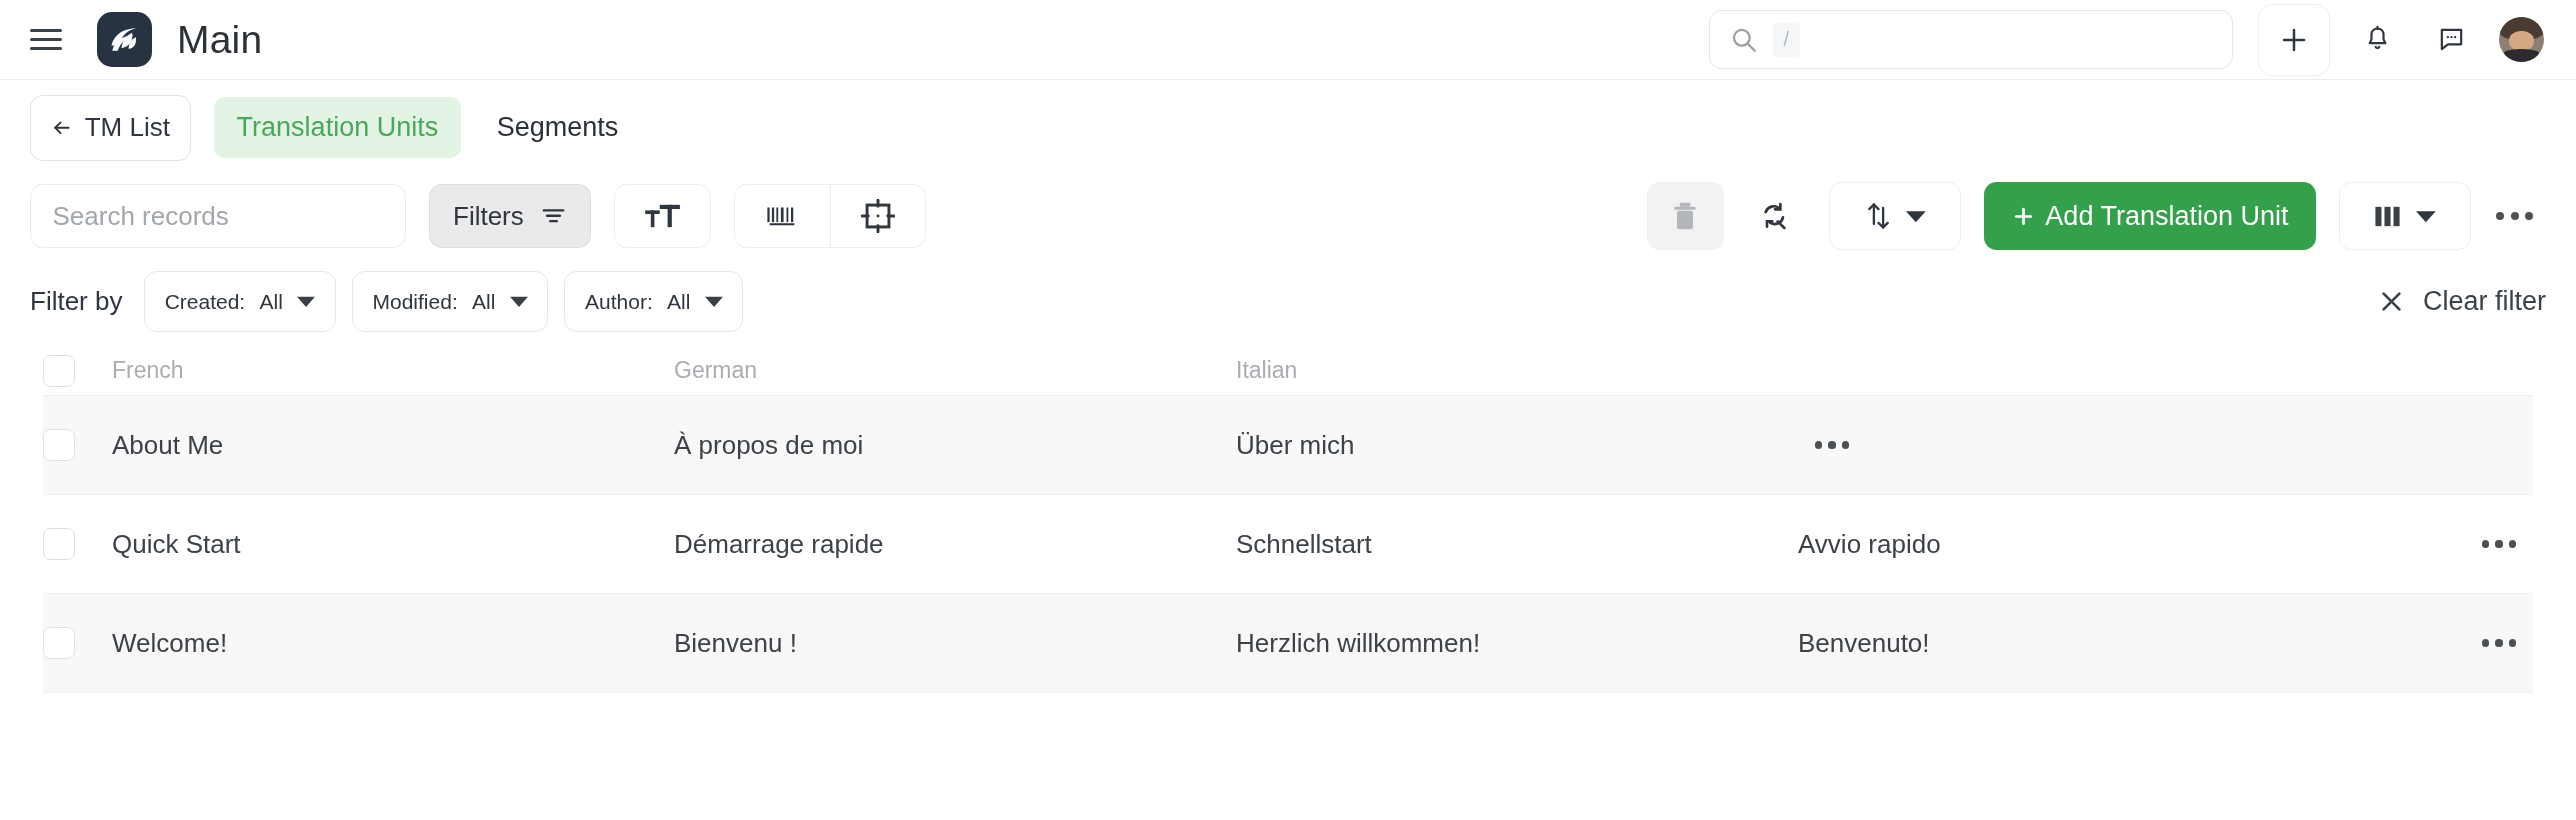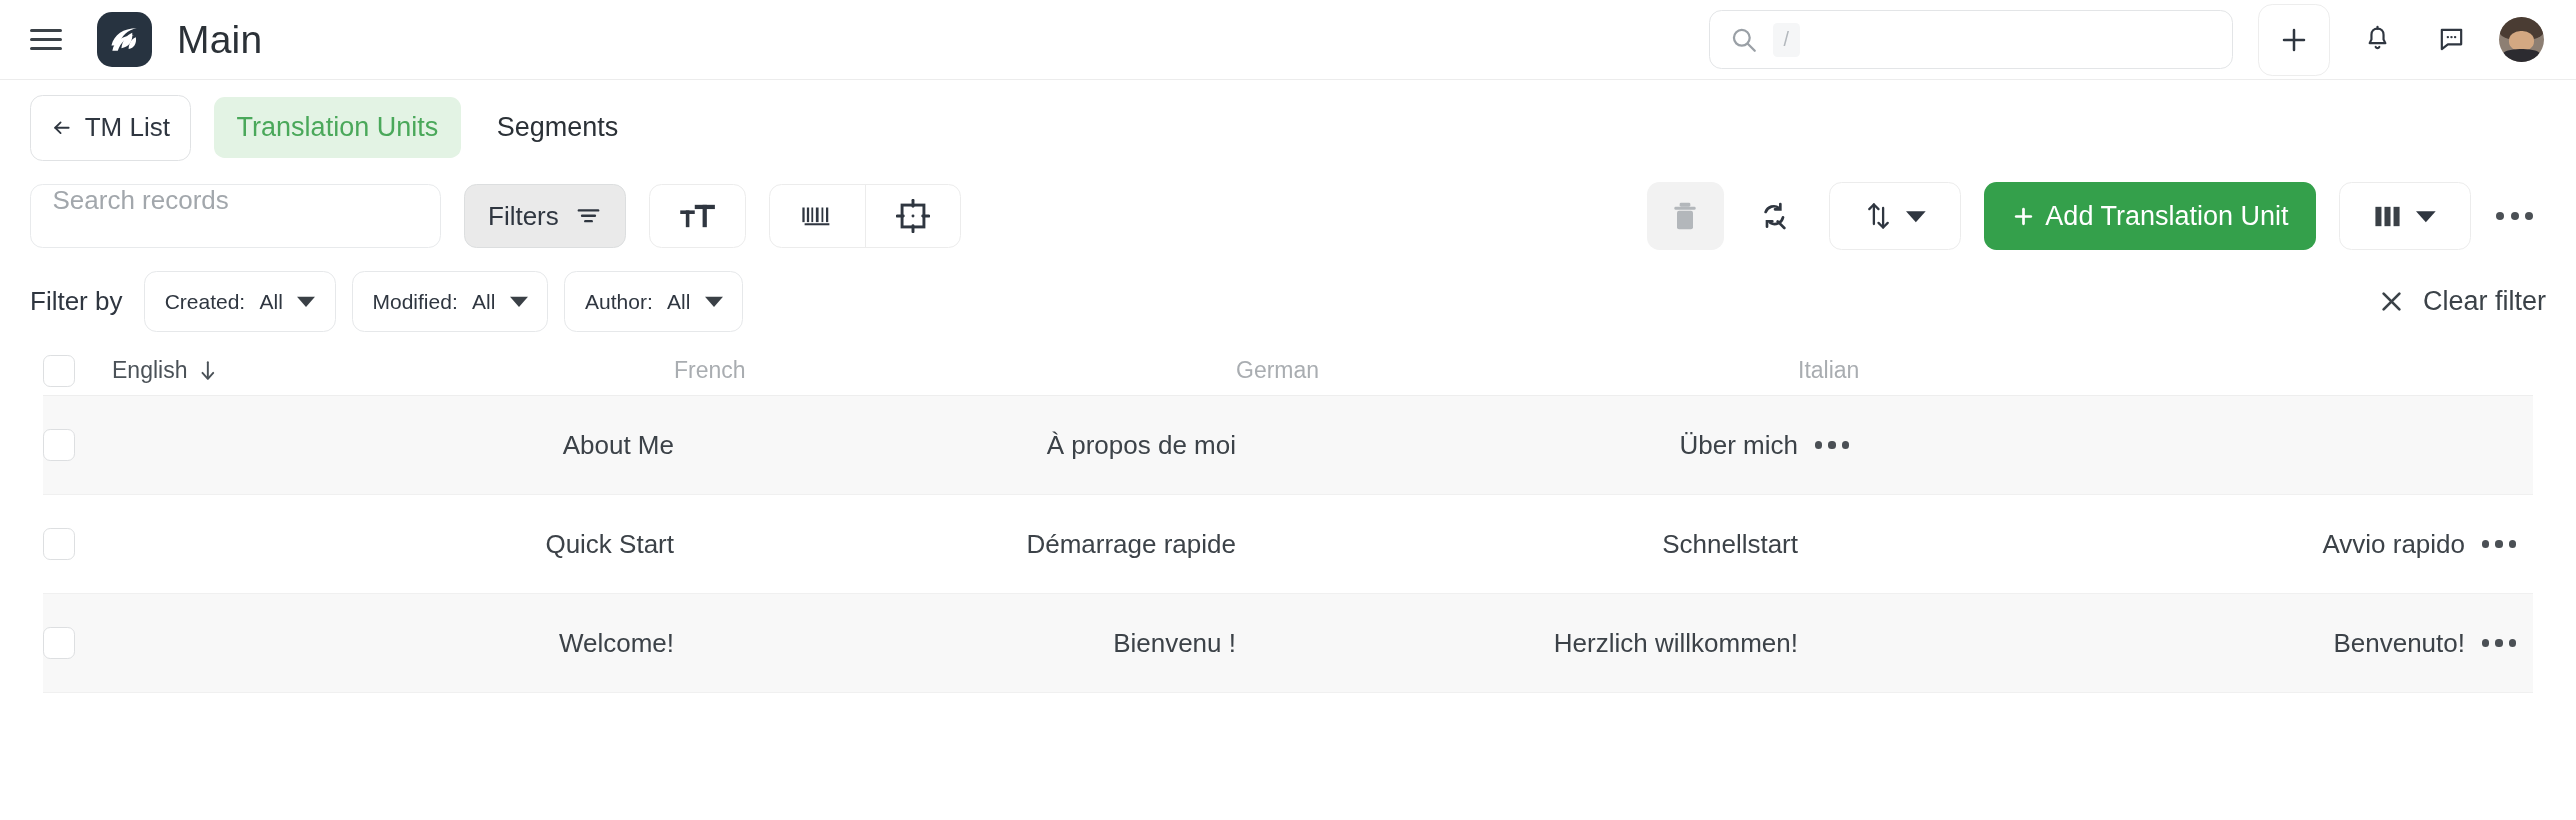--- a/index.html
+++ b/index.html
@@ -132,24 +132,24 @@
   .tab.active { background: #e3f3e4; color: #4aa85a; }
   .tab.inactive { color: #2b3137; margin-left: 12.5px; }
 
   
   .toolbar {
     height: 82px;
     display: flex; align-items: center;
     padding: 0 30px;
   }
   .rec-search {
-    width: 411px; height: 64px;
+    width: 376px; height: 64px;
     border: 1.8px solid #e8eaec;
     border-radius: 12.5px;
-    display: flex; 
+    display: flex; align-items: center;
     padding: 0 21.5px;
     font-size: 26px;
     color: #a2a7ac;
     background: #fff;
     flex: 0 0 auto;
     white-space: nowrap;
   }
   .filters-btn {
     height: 64px;
     margin-left: 23px;
@@ -279,21 +279,21 @@
     border-radius: 7.2px;
     background: #fff;
   }
   .col { font-size: 25px; flex: 0 0 auto; }
   .c-en { width: 562px; }
   .c-fr { width: 562px; }
   .c-de { width: 562px; }
   .c-it { flex: 1 1 auto; }
   .th { color: #a9adb1; font-size: 23px; display:flex; align-items:center; gap: 10.7px; }
   .th.sorted { color: #4b5258; }
-  .cell { color: #3c4248; font-size: 26px; text-align: right; }
+  .cell { color: #3c4248; font-size: 26px; }
   .row-more { width: 68px; flex: 0 0 auto; display:flex; align-items:center; justify-content:center; }
   .dots { display: flex; gap: 6.3px; }
   .dots i { width: 7.2px; height: 7.2px; border-radius: 50%; background: #4b5055; display:block; }
   .dots.lg i { width: 8px; height: 8px; }
 </style>
 </head>
 <body>
 
 <div class="header">
   <div class="hamburger">
@@ -516,27 +516,20 @@
     <span>Clear filter</span>
   </div>
 </div>
 
 <div class="table">
 
   <div class="thead">
     <div class="cb-cell">
       <div class="cb"></div>
     </div>
-    <div class="col c-en th sorted">
-      <span>English</span>
-      <svg width="19.7" height="21.5" viewBox="0 0 16 20" stroke="#4b5258" stroke-width="1.8" fill="none" stroke-linecap="round" stroke-linejoin="round">
-        <line x1="8" y1="2" x2="8" y2="17"></line>
-          <polyline points="3,12 8,17.5 13,12"></polyline>
-      </svg>
-    </div>
     <div class="col c-fr th">
       <span>French</span>
     </div>
     <div class="col c-de th">
       <span>German</span>
     </div>
     <div class="col c-it th">
       <span>Italian</span>
     </div>
     <div class="row-more"></div>

